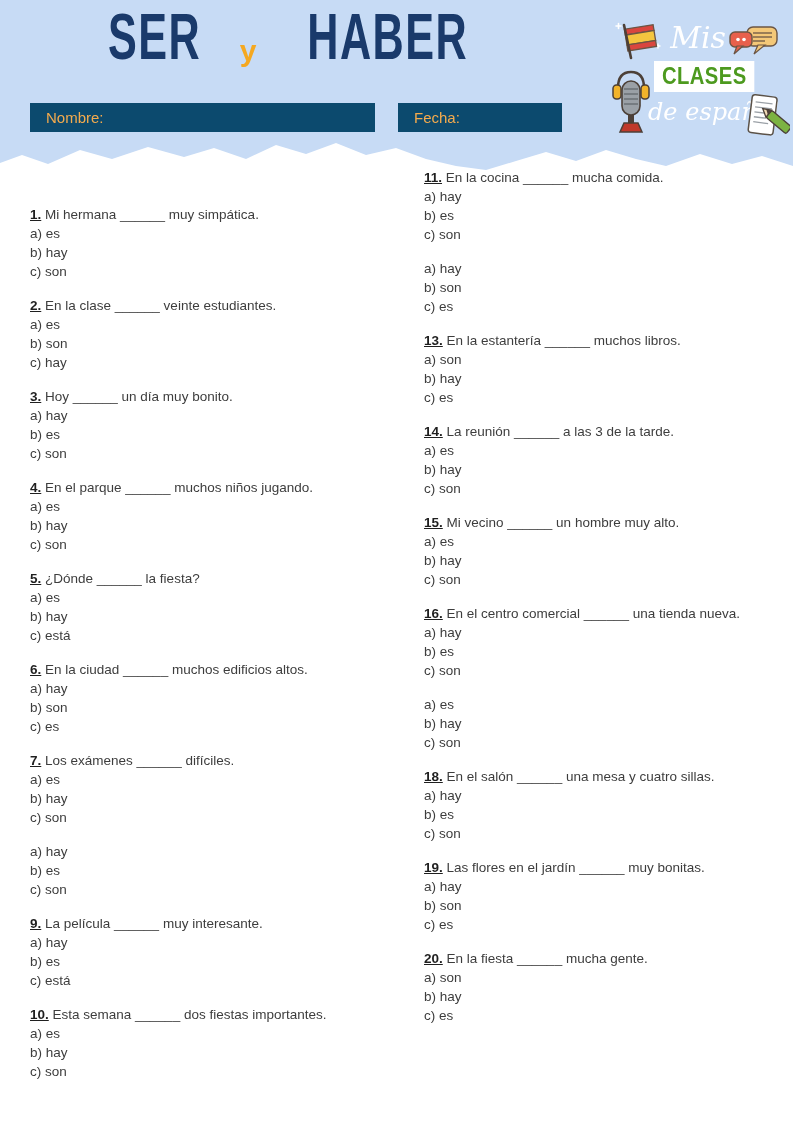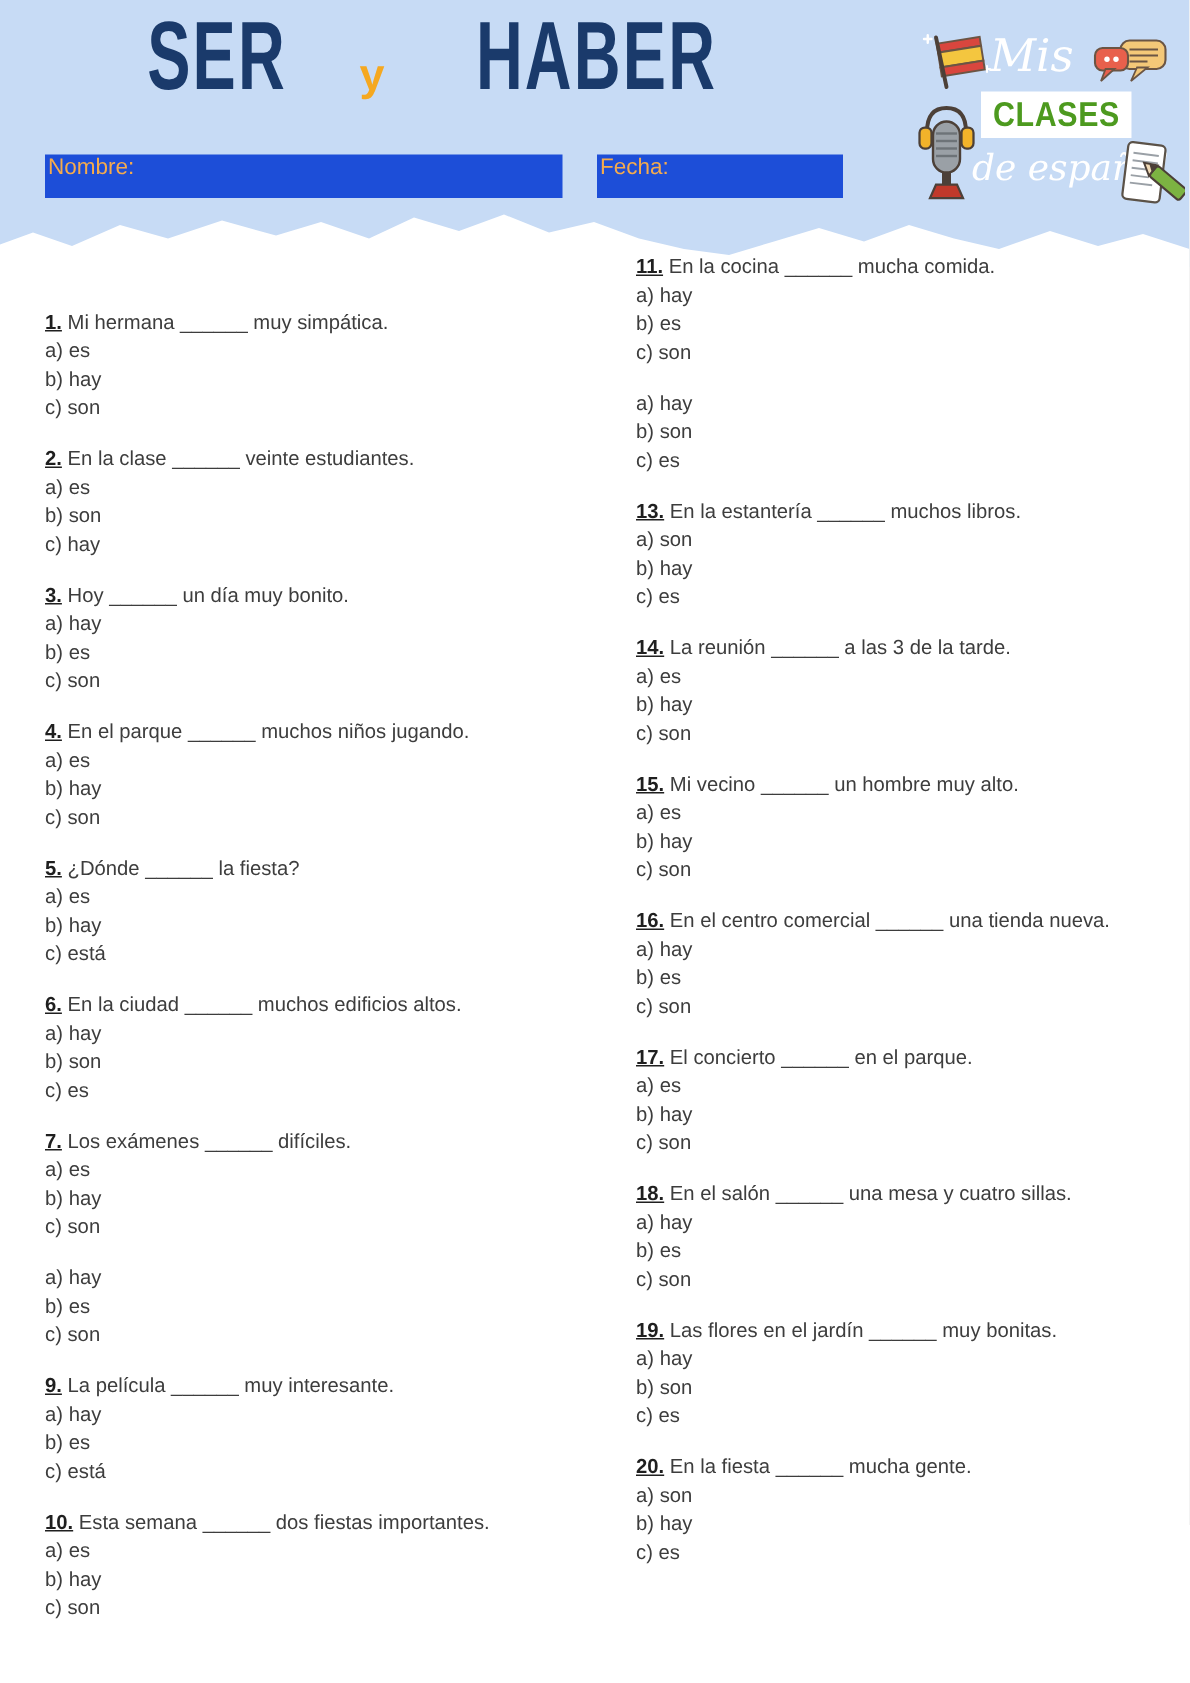--- a/index.html
+++ b/index.html
@@ -10,43 +10,43 @@
   html,body{margin:0;padding:0;background:#e9e9e9;}
   .page{
     width:793px;height:1122px;position:relative;background:#ffffff;
     font-family:"Liberation Sans",sans-serif;overflow:hidden;margin:0 auto;
   }
   
   .header{position:absolute;top:0;left:0;width:793px;height:178px;background:var(--header-bg);}
   .torn-edge{position:absolute;bottom:-1px;left:0;width:793px;height:40px;display:block;}
   .title-row{
     position:absolute;top:2px;left:105px;width:380px;height:78px;
-    display:flex;justify-content:center;align-items:flex-end;gap:30px;
+    display:flex;justify-content:center;align-items:flex-end;gap:20px;
   }
   .t-word{
     display:inline-block;font-size:60px;font-weight:700;line-height:78px;
     color:var(--title-navy);letter-spacing:2px;transform:scale(0.72,1.08);
     transform-origin:center bottom;
   }
   .t-conj{
     display:inline-block;font-size:30px;font-weight:700;line-height:30px;
     color:var(--accent-orange);padding-bottom:14px;
   }
   .field{
-    position:absolute;top:103px;height:29px;background:#1d4ed8;
-    display:flex;align-items:flex-start;padding-left:2px;
+    position:absolute;top:103px;height:29px;background:#0c4a6e;
+    display:flex;align-items:center;padding-left:16px;
   }
   .field-name{left:30px;width:345px;}
   .field-date{left:398px;width:164px;}
   .field-label{color:var(--label-orange);font-size:15px;}
   
   .logo{position:absolute;top:8px;left:598px;width:195px;height:140px;}
   .logo .icon{position:absolute;}
   .logo-mis{
-    position:absolute;left:62px;top:12px;width:66px;text-align:left;
+    position:absolute;left:62px;top:12px;width:66px;text-align:right;
     font-family:"DejaVu Serif",serif;font-style:italic;font-size:30px;color:#ffffff;
   }
   .logo-clases{
     position:absolute;left:56px;top:53px;background:#ffffff;padding:2px 9px;
     color:var(--logo-green);font-size:23px;font-weight:700;letter-spacing:0.5px;
     transform:scaleX(0.88);transform-origin:left center;
   }
   .logo-esp{
     position:absolute;left:50px;top:90px;width:100px;text-align:center;
     font-family:"DejaVu Serif",serif;font-style:italic;font-size:24px;color:#ffffff;
@@ -293,21 +293,20 @@
   <div class="question">
     <p class="q-line"><span class="q-num">16.</span> <span class="q-text">En el centro comercial ______ una tienda nueva.</span></p>
     <div class="q-options">
             <p class="q-option">a) hay</p>
             <p class="q-option">b) es</p>
             <p class="q-option">c) son</p>
           </div>
   </div>
 
   <div class="question">
-    <p class="q-line"><span class="q-num">17.</span> <span class="q-text">El concierto ______ en el parque.</span></p>
     <div class="q-options">
             <p class="q-option">a) es</p>
             <p class="q-option">b) hay</p>
             <p class="q-option">c) son</p>
           </div>
   </div>
 
   <div class="question">
     <p class="q-line"><span class="q-num">18.</span> <span class="q-text">En el salón ______ una mesa y cuatro sillas.</span></p>
     <div class="q-options">

